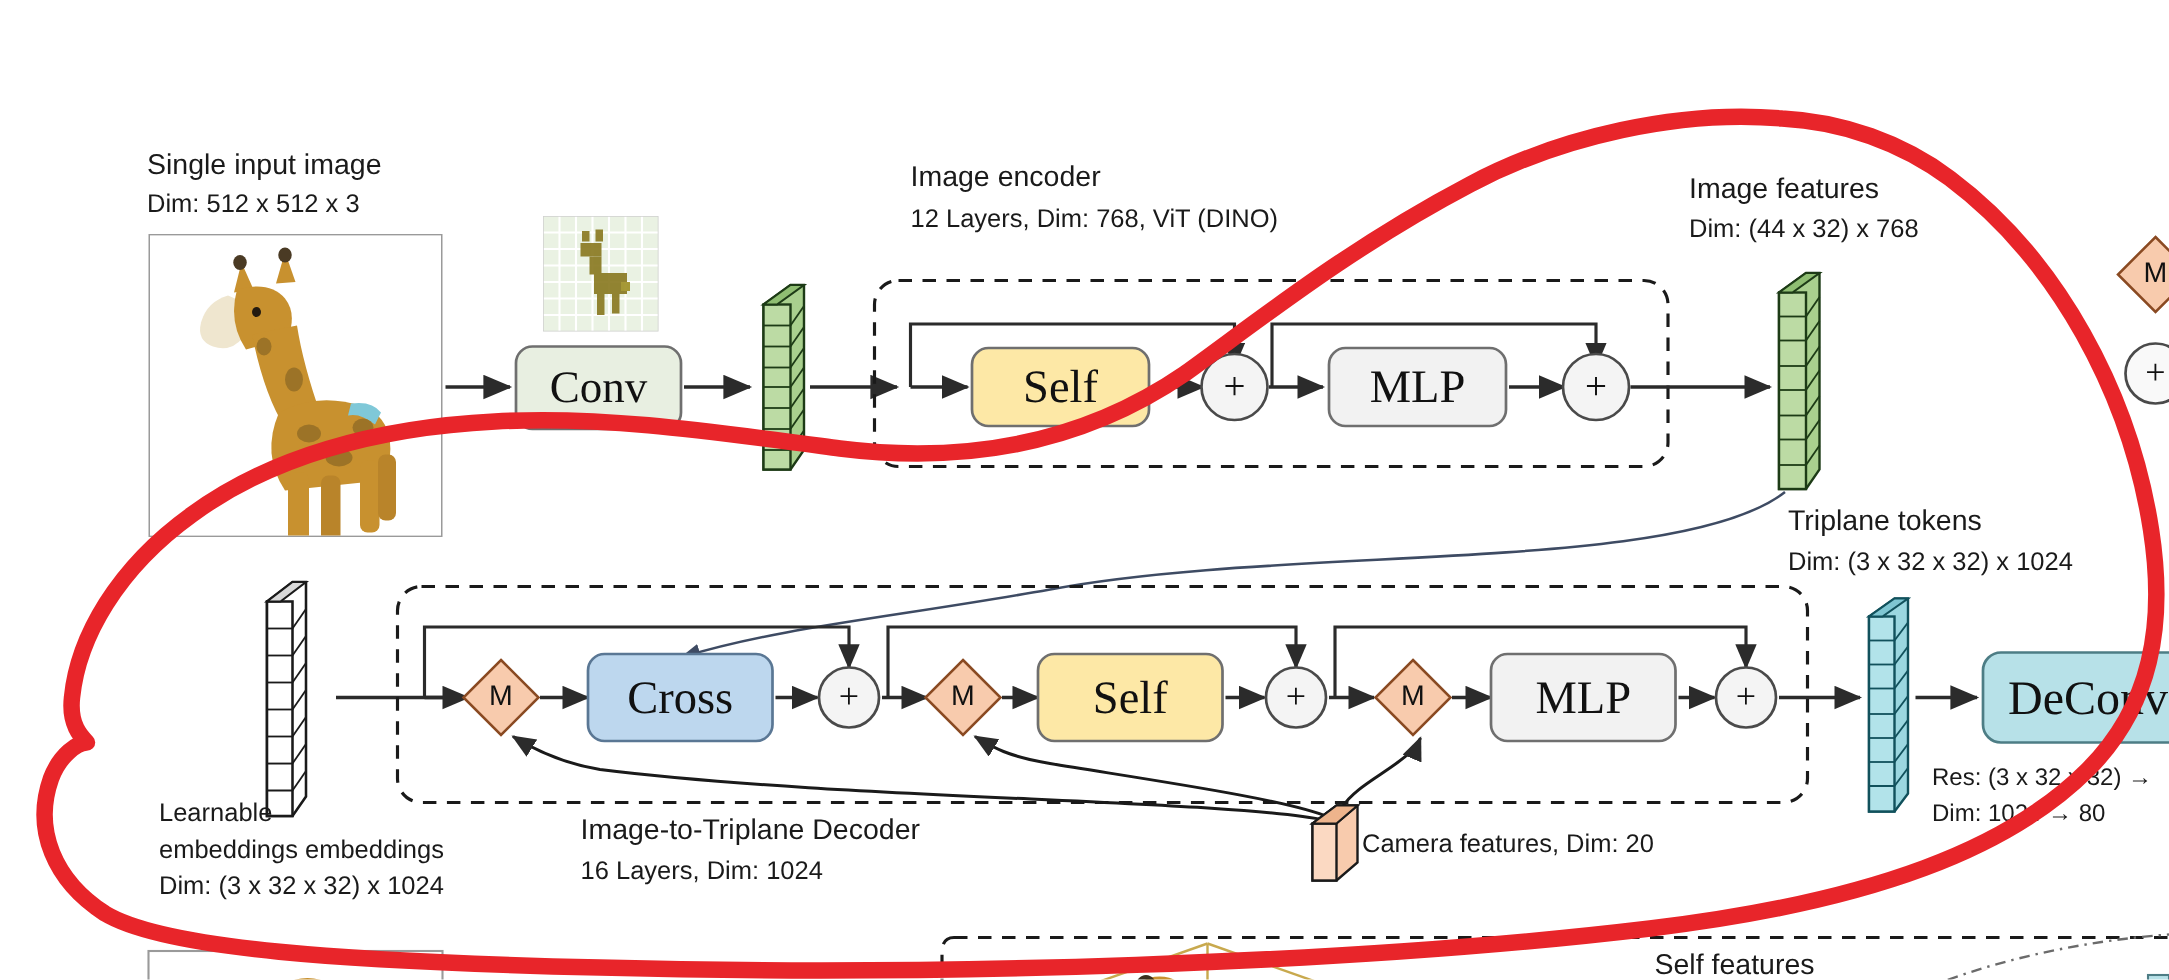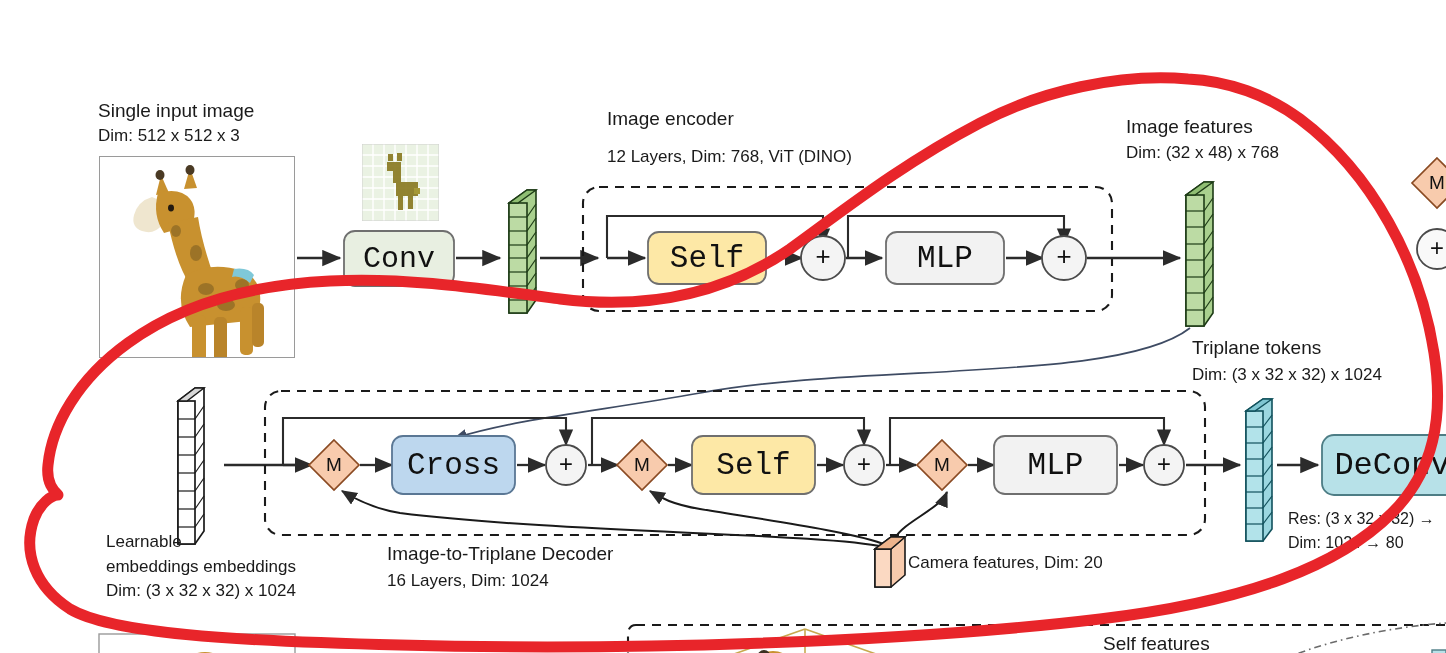--- a/index.html
+++ b/index.html
@@ -9,21 +9,21 @@
   .lbl-title{font-size:19px;}
   .lbl-sub{font-size:17px;}
   .lbl-small{font-size:16px;}
   svg{position:absolute;left:0;top:0;}
   #svg-base{z-index:2;}
   #svg-red{z-index:40;pointer-events:none;}
   .txtlayer{position:absolute;left:0;top:0;width:1446px;height:653px;z-index:30;}
   .photo{position:absolute;border:1px solid #9a9a9a;background:#fff;box-sizing:border-box;z-index:5;}
   .thumb{position:absolute;z-index:5;}
   .boxlabel{position:absolute;z-index:25;display:flex;align-items:center;justify-content:center;
-            font-family:Liberation Mono, monospace;color:#111;}
+            font-family:Liberation Serif, serif;color:#111;}
 </style>
 </head>
 <body>
 
 <div id="stage">
 
   <div class="photo" style="left:99px;top:143px;width:196px;height:202px;">
     <svg width="194" height="200" viewBox="0 0 194 200">
       <rect width="194" height="200" fill="#ffffff"></rect>
       <g>
@@ -276,24 +276,24 @@
              C1420 250, 1372 160, 1300 106
              C1268 82, 1228 68, 1188 66 Z" fill="none" stroke="#e8252a" stroke-width="11" stroke-linecap="round" stroke-linejoin="round"></path>
   </svg>
 
   <div class="txtlayer">
 
     <div class="lbl lbl-title" style="left:98px;top:87px;">Single input image</div>
     <div class="lbl lbl-sub" style="left:98px;top:113px;">Dim: 512 x 512 x 3</div>
 
     <div class="lbl lbl-title" style="left:607px;top:95px;">Image encoder</div>
-    <div class="lbl lbl-sub" style="left:607px;top:134px;">12 Layers, Dim: 768, ViT (DINO)</div>
+    <div class="lbl lbl-sub" style="left:607px;top:123px;">12 Layers, Dim: 768, ViT (DINO)</div>
 
     <div class="lbl lbl-title" style="left:1126px;top:103px;">Image features</div>
-    <div class="lbl lbl-sub" style="left:1126px;top:130px;">Dim: (32 x 48) x 768</div>
+    <div class="lbl lbl-sub" style="left:1126px;top:130px;">Dim: (44 x 32) x 768</div>
 
     <div class="lbl lbl-title" style="left:1192px;top:324px;">Triplane  tokens</div>
     <div class="lbl lbl-sub" style="left:1192px;top:352px;">Dim: (3 x 32 x 32) x 1024</div>
 
     <div class="lbl lbl-sub" style="left:106px;top:519px;">Learnable</div>
     <div class="lbl lbl-sub" style="left:106px;top:544px;">embeddings embeddings</div>
     <div class="lbl lbl-sub" style="left:106px;top:568px;">Dim: (3 x 32 x 32) x 1024</div>
 
     <div class="lbl lbl-title" style="left:387px;top:530px;text-align:right;">Image-to-Triplane Decoder</div>
     <div class="lbl lbl-sub" style="left:387px;top:558px;">16 Layers, Dim: 1024</div>

